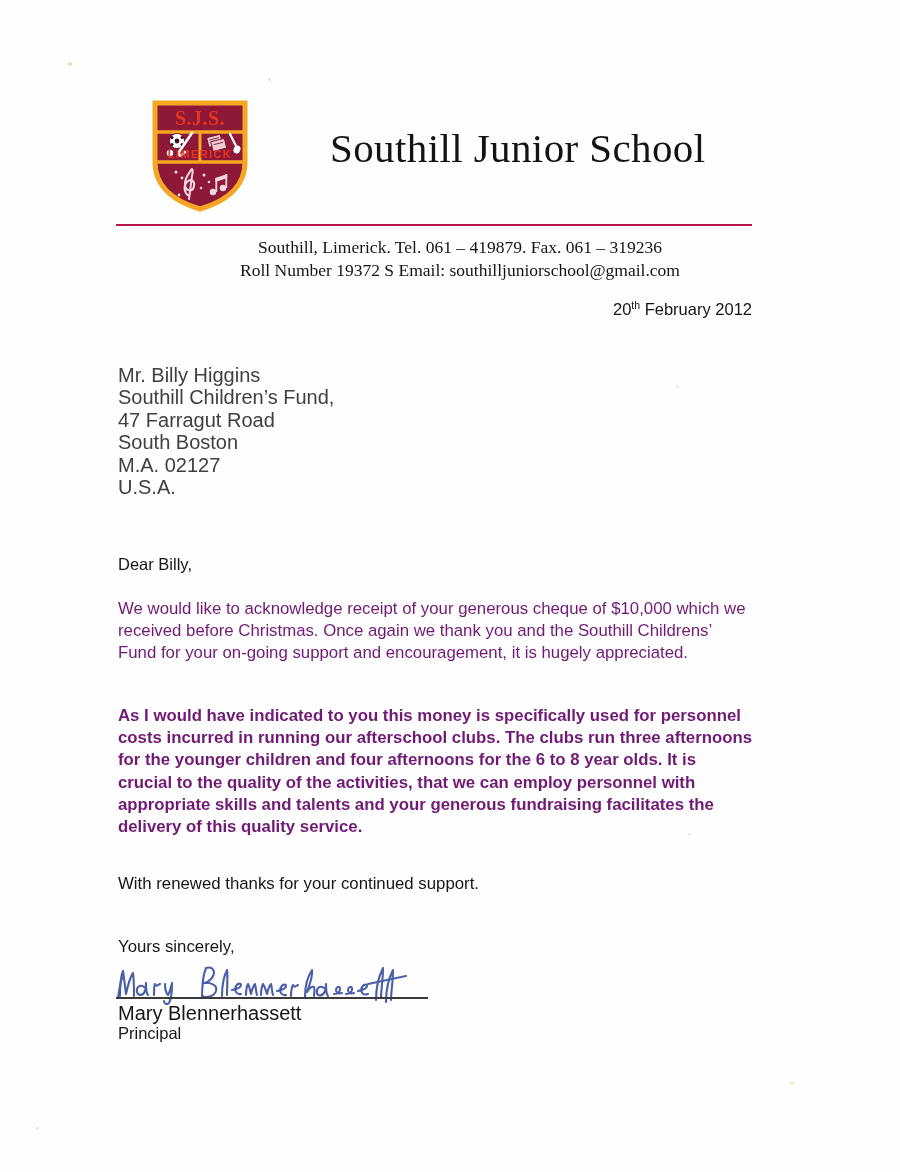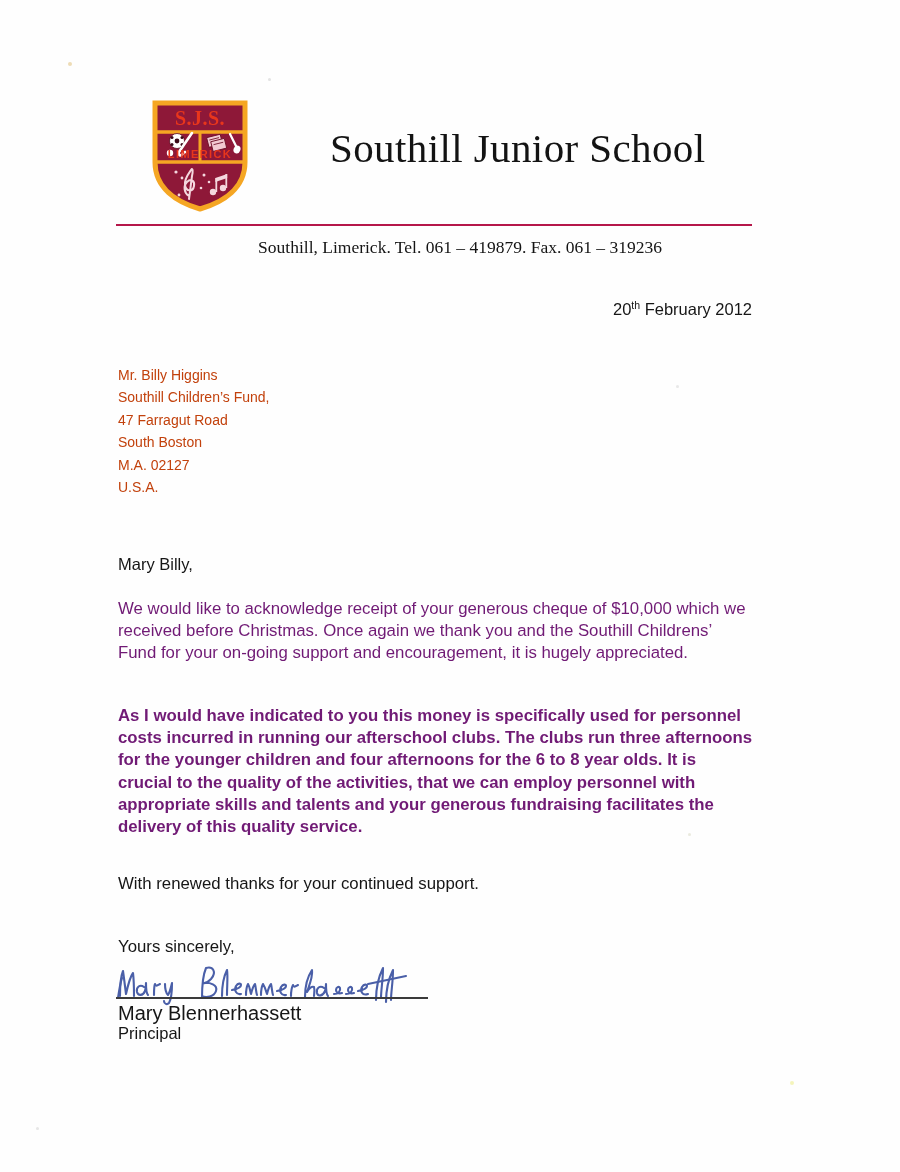--- a/index.html
+++ b/index.html
@@ -87,23 +87,23 @@
     font-size: 10.5px;
     vertical-align: super;
     line-height: 0;
   }
 
   
   #recipient {
     position: absolute;
     left: 118px;
     top: 364px;
-    font-size: 14px;
+    font-size: 20px;
     line-height: 22.4px;
-    color: #c2410c;
+    color: #404040;
   }
   #recipient div { white-space: nowrap; }
 
   
   #salutation {
     position: absolute;
     left: 118px;
     top: 555px;
     font-size: 16.5px;
     color: #161616;
@@ -231,34 +231,35 @@
       </svg>
     </div>
 
     <div id="school-title">Southill Junior School</div>
 
     <div id="rule"></div>
   </div>
 
   <div id="contact-block">
     <div class="cline">Southill,  Limerick.   Tel. 061 – 419879. Fax. 061 – 319236</div>
+    <div class="cline">Roll Number 19372 S  Email: southilljuniorschool@gmail.com</div>
   </div>
 
   <div id="date-line"><span>20</span><sup>th</sup><span> February 2012</span></div>
 
   <div id="recipient">
     <div>Mr. Billy Higgins</div>
     <div>Southill Children’s Fund,</div>
     <div>47 Farragut Road</div>
     <div>South Boston</div>
     <div>M.A. 02127</div>
     <div>U.S.A.</div>
   </div>
 
-  <div id="salutation">Mary Billy,</div>
+  <div id="salutation">Dear Billy,</div>
 
   <div id="para1" class="para">We would like to acknowledge receipt of your generous cheque of $10,000 which we received before Christmas. Once again we thank you and the Southill Childrens’ Fund for your on-going support and encouragement, it is hugely appreciated.</div>
 
   <div id="para2" class="para">As I would have indicated to you this money is specifically used for personnel costs incurred in running our afterschool clubs. The clubs run three afternoons for the younger children and four afternoons for the 6 to 8 year olds. It is crucial to the quality of the activities, that we can employ personnel with appropriate skills and talents and your generous fundraising facilitates the delivery of this quality service.</div>
 
   <div id="closing-thanks">With renewed thanks for your continued support.</div>
 
   <div id="signoff">Yours sincerely,</div>
 
   <div id="signature-area">

